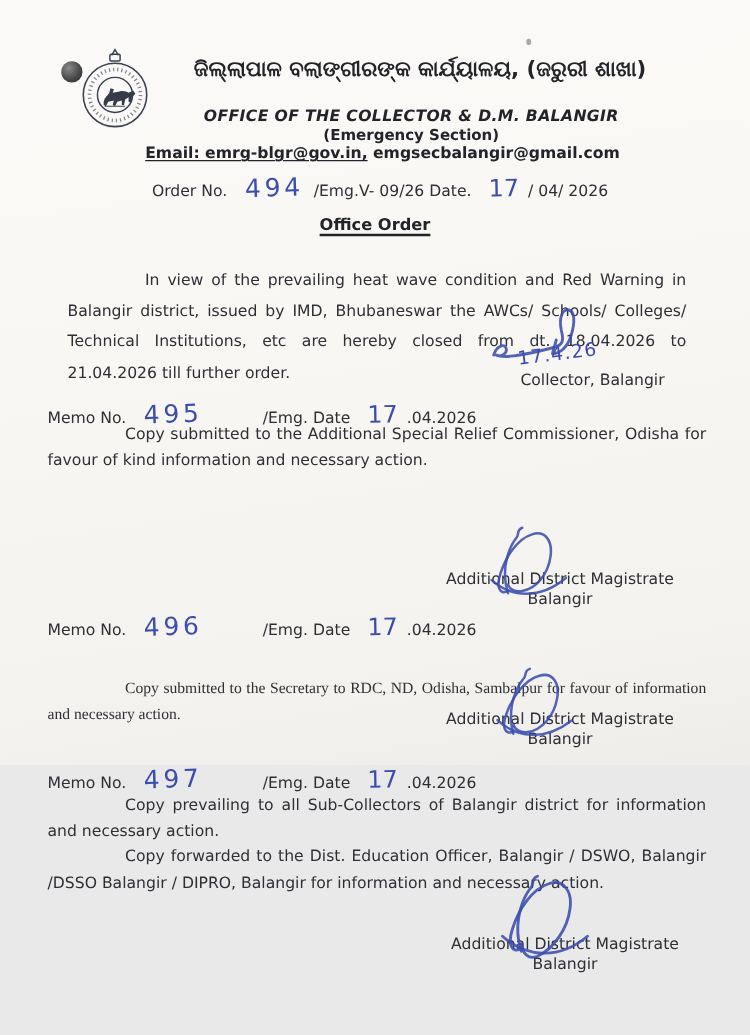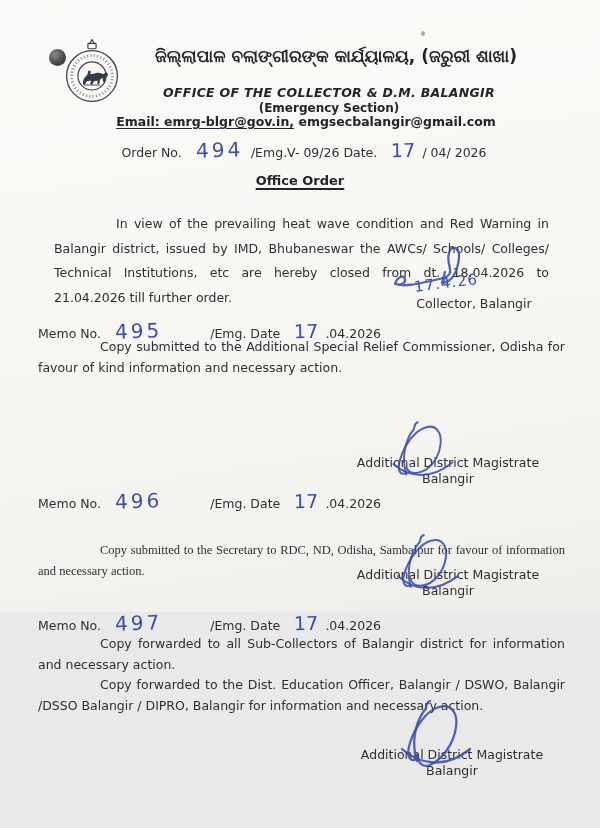--- a/index.html
+++ b/index.html
@@ -144,21 +144,21 @@
   </div>
 
   <div class="abs memoline" style="top:613px;">
     <span>Memo No.</span>
     <span class="hw hw-num">497</span>
     <span class="mid">/Emg. Date</span>
     <span class="hw hw-day">17</span>
     <span>.04.2026</span>
   </div>
   <div class="abs mpara" style="top:634px;">
-    <p>Copy forwarded to all Sub-Collectors of Balangir district for information and necessary action.</p>
+    <p>Copy prevailing to all Sub-Collectors of Balangir district for information and necessary action.</p>
     <p>Copy forwarded to the Dist. Education Officer, Balangir / DSWO, Balangir /DSSO Balangir / DIPRO, Balangir for information and necessary action.</p>
   </div>
   <div class="abs sig" style="left:396px;top:690px;">
     <svg viewBox="0 0 80 78" width="80" height="88">
       <path d="M34 6 C28 8 32 13 28 16 C22 24 16 40 19 58 L21 66"></path>
       <path d="M21 64 C13 68 10 60 14 48 C19 32 30 16 43 12 C55 8 62 18 60 32 C58 48 47 64 34 70 C27 73 22 68 21 60"></path>
       <path d="M6 54 C24 70 50 74 74 54"></path>
     </svg>
   </div>
   <div class="abs signtext" style="left:352px;top:747px;">

